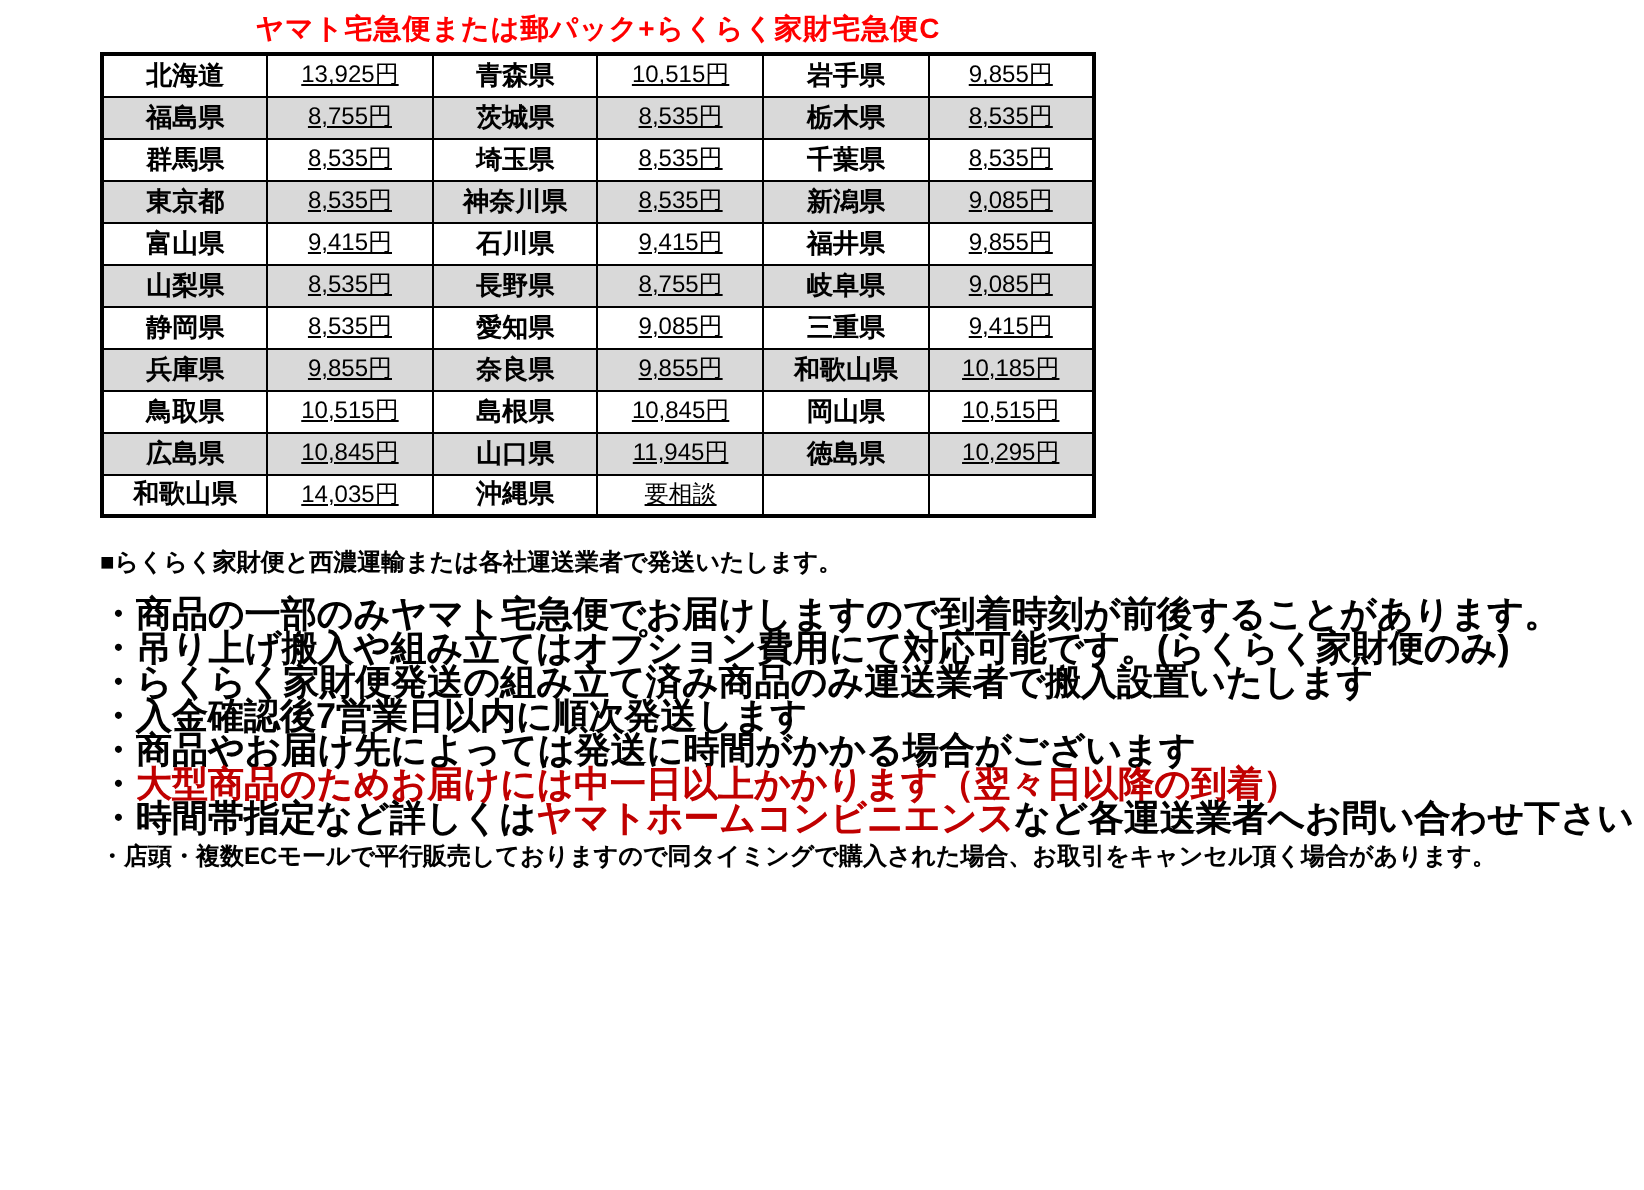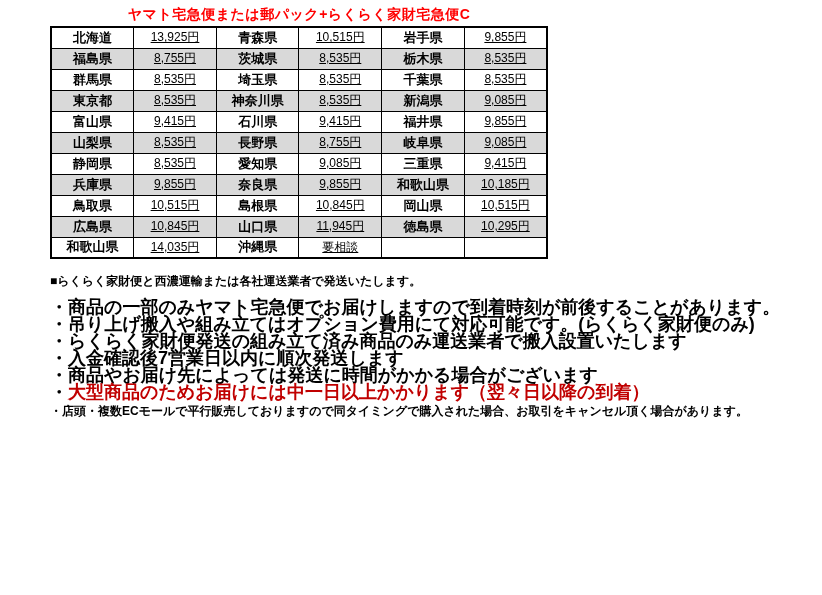--- a/index.html
+++ b/index.html
@@ -182,17 +182,18 @@
 
     <div class="note-line"><span class="bullet">・</span><span class="note-text">らくらく家財便発送の組み立て済み商品のみ運送業者で搬入設置いたします</span></div>
 
 
     <div class="note-line"><span class="bullet">・</span><span class="note-text">入金確認後7営業日以内に順次発送します</span></div>
 
     <div class="note-line"><span class="bullet">・</span><span class="note-text">商品やお届け先によっては発送に時間がかかる場合がございます</span></div>
 
     <div class="note-line red-line"><span class="bullet">・</span><span class="note-text">大型商品のためお届けには中一日以上かかります（翌々日以降の到着）</span></div>
 
+    <div class="note-line"><span class="bullet">・</span><span class="note-text">時間帯指定など詳しくは</span><span class="highlight">ヤマトホームコンビニエンス</span><span class="note-text">など各運送業者へお問い合わせ下さい</span></div>
 
     <div class="note-line small"><span class="bullet">・</span><span class="note-text">店頭・複数ECモールで平行販売しておりますので同タイミングで購入された場合、お取引をキャンセル頂く場合があります。</span></div>
   </div>
 
 </div>
 
 </body></html>

